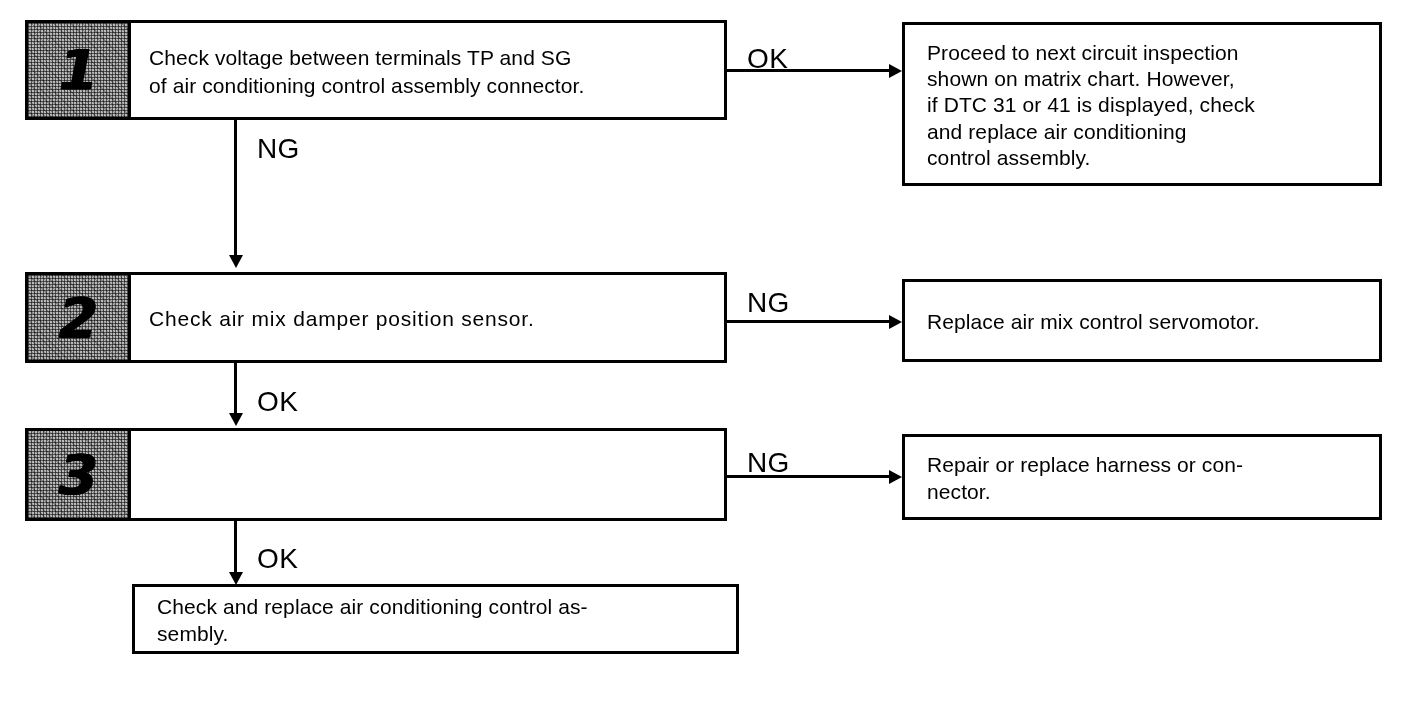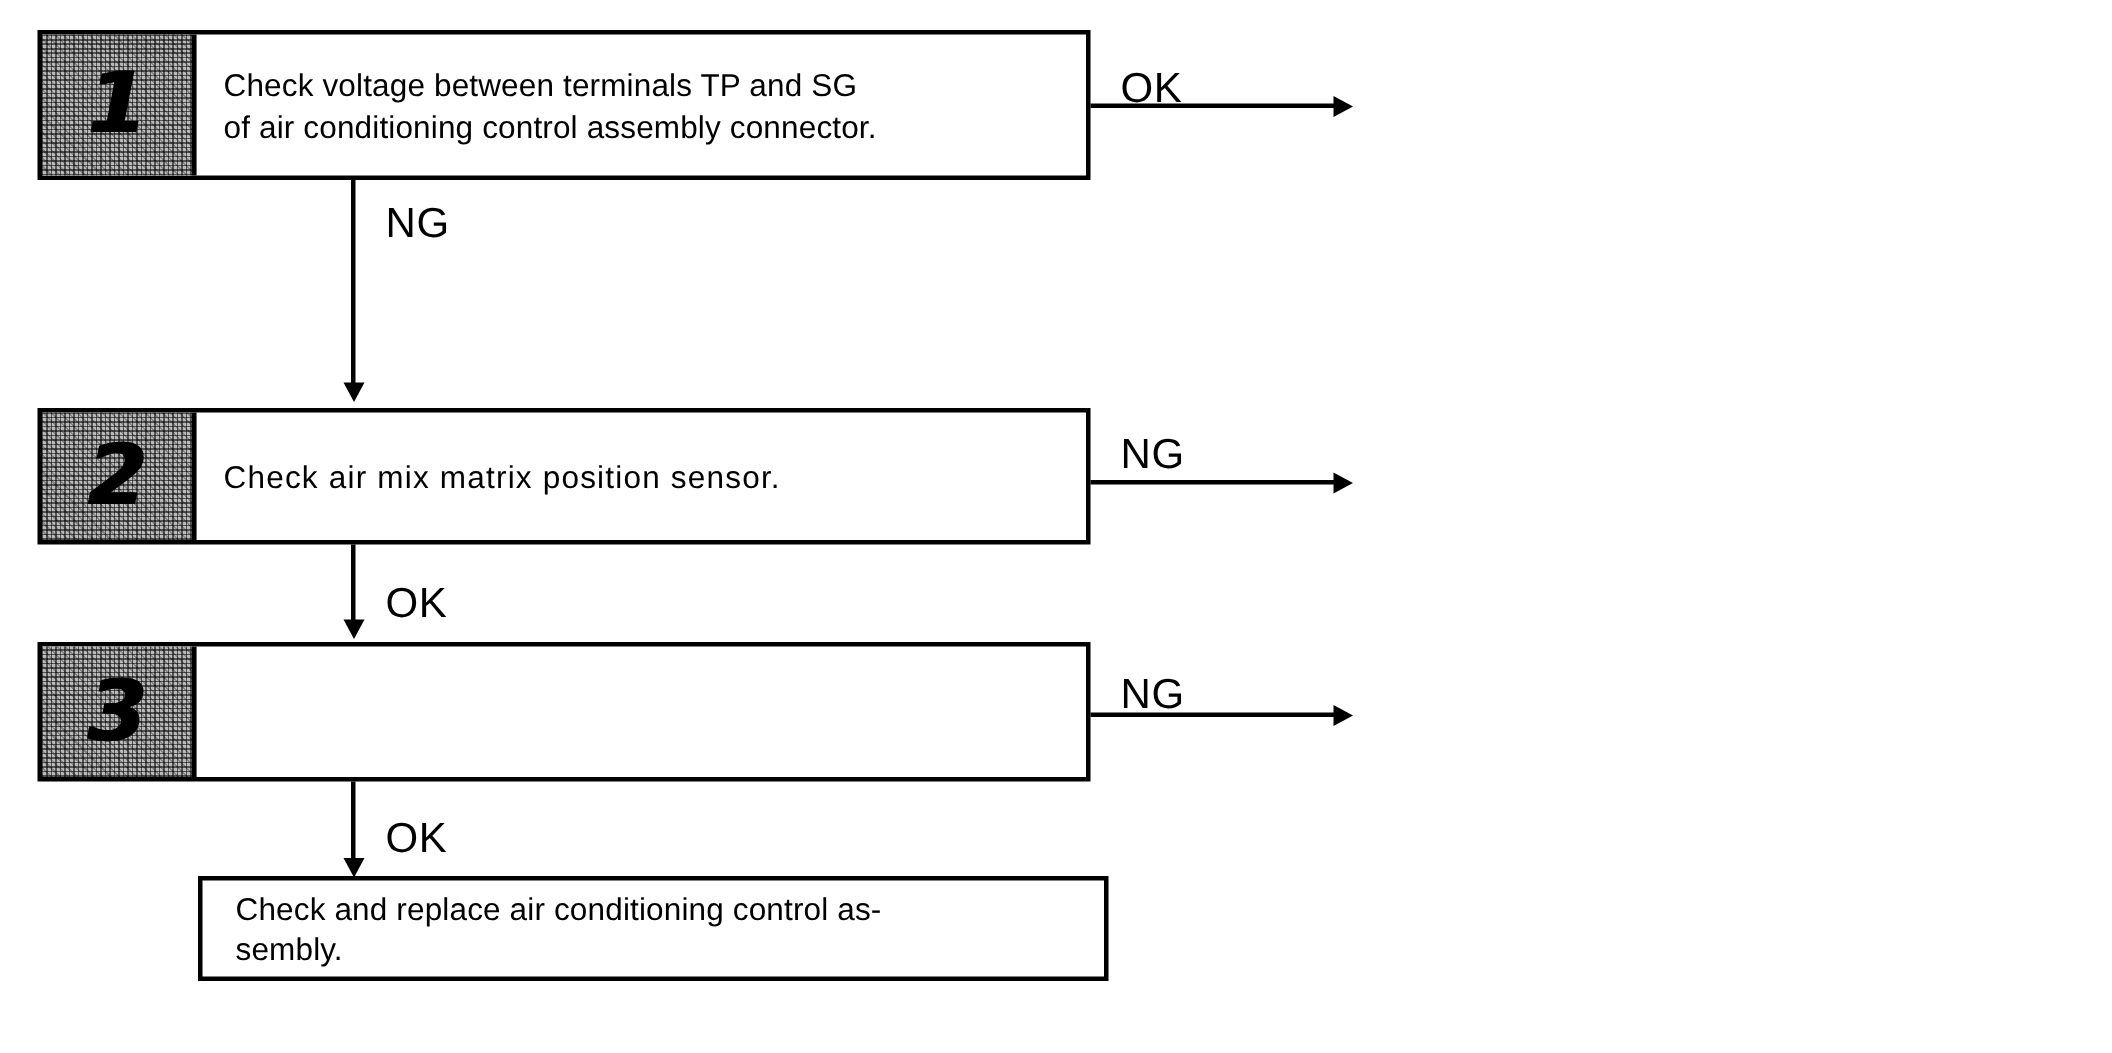--- a/index.html
+++ b/index.html
@@ -118,51 +118,65 @@
       <span class="step-num">1</span>
     </div>
     <div class="node-text">Check voltage between terminals TP and SG
 of air conditioning control assembly connector.</div>
   </div>
 
   <div class="h-line" style="left:727px; top:69px; width:168px;"></div>
   <div class="arrow-right" style="left:889px; top:63.5px;"></div>
   <div class="edge-label" style="left:747px; top:45px;">OK</div>
 
+  <div class="node plain" style="left:902px; top:22px; width:480px; height:164px;">
+    <div class="node-text tight">Proceed to next circuit inspection
+shown on matrix chart. However,
+if DTC 31 or 41 is displayed, check
+and replace air conditioning
+control assembly.</div>
+  </div>
 
   <div class="v-line" style="left:234px; top:120px; width:3px; height:137px;"></div>
   <div class="arrow-down" style="left:228.5px; top:255px;"></div>
   <div class="edge-label" style="left:257px; top:135px;">NG</div>
 
   <div class="node step" style="left:25px; top:272px; width:702px; height:91px;">
     <div class="step-badge">
       <span class="step-num">2</span>
     </div>
-    <div class="node-text" style="letter-spacing:.8px;">Check air mix matrix position sensor.</div>
+    <div class="node-text" style="letter-spacing:.8px;">Check air mix damper position sensor.</div>
   </div>
 
   <div class="h-line" style="left:727px; top:320px; width:168px;"></div>
   <div class="arrow-right" style="left:889px; top:314.5px;"></div>
   <div class="edge-label" style="left:747px; top:289px;">NG</div>
 
+  <div class="node plain" style="left:902px; top:279px; width:480px; height:83px;">
+    <div class="node-text">Replace air mix control servomotor.</div>
+  </div>
 
   <div class="v-line" style="left:234px; top:363px; width:3px; height:52px;"></div>
   <div class="arrow-down" style="left:228.5px; top:413px;"></div>
   <div class="edge-label" style="left:257px; top:388px;">OK</div>
 
   <div class="node step" style="left:25px; top:428px; width:702px; height:93px;">
     <div class="step-badge">
       <span class="step-num">3</span>
     </div>
   </div>
 
   <div class="h-line" style="left:727px; top:475px; width:168px;"></div>
   <div class="arrow-right" style="left:889px; top:469.5px;"></div>
   <div class="edge-label" style="left:747px; top:449px;">NG</div>
 
+  <div class="node plain" style="left:902px; top:434px; width:480px; height:86px;">
+    <div class="node-text tight">Repair or replace harness or con-
+nector.</div>
+  </div>
 
   <div class="v-line" style="left:234px; top:521px; width:3px; height:53px;"></div>
   <div class="arrow-down" style="left:228.5px; top:572px;"></div>
   <div class="edge-label" style="left:257px; top:545px;">OK</div>
 
   <div class="node plain" style="left:132px; top:584px; width:607px; height:70px;">
     <div class="node-text tight">Check and replace air conditioning control as-
 sembly.</div>
   </div>
 

